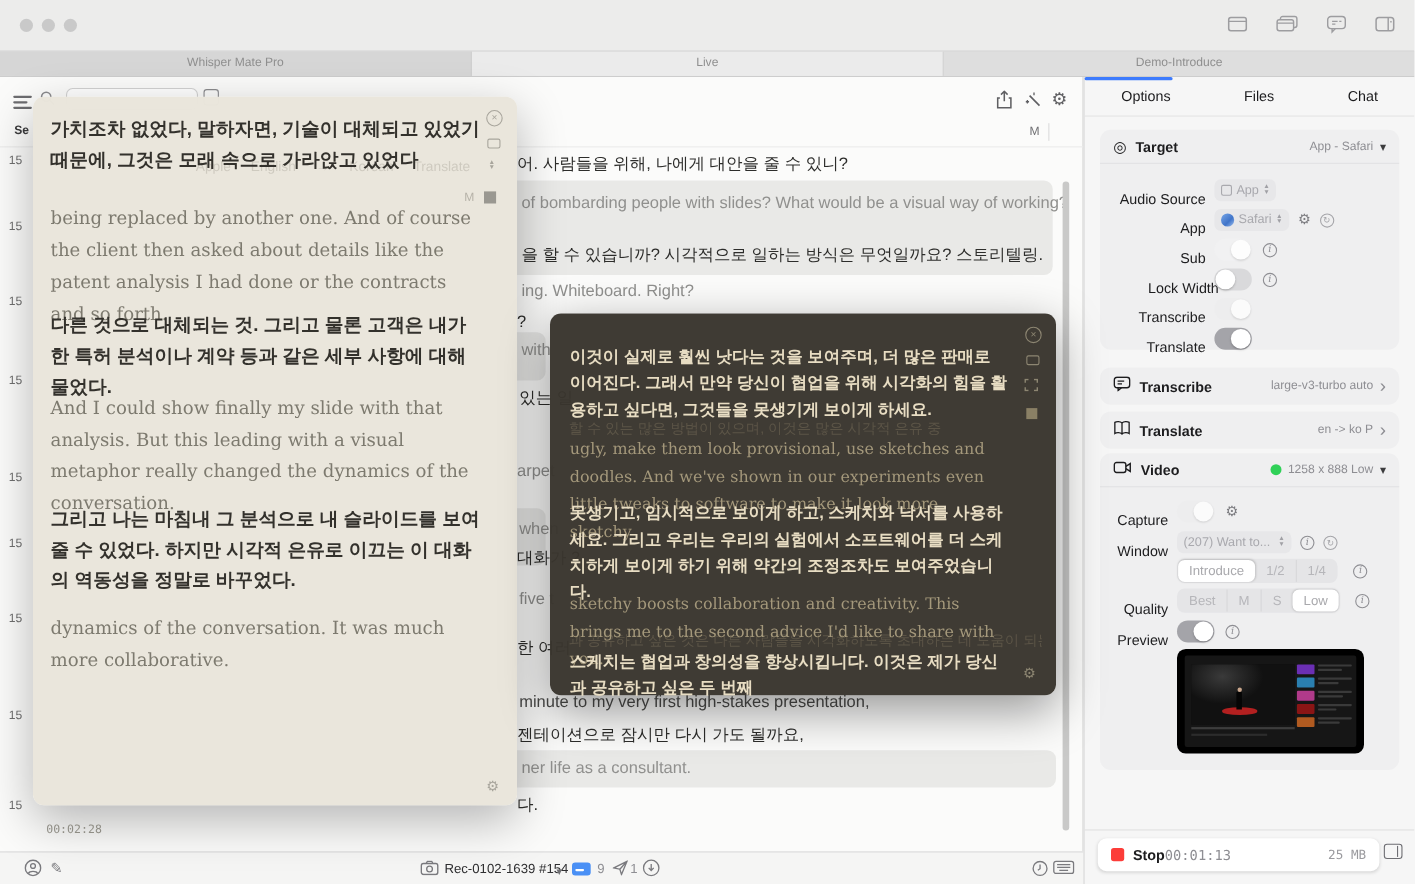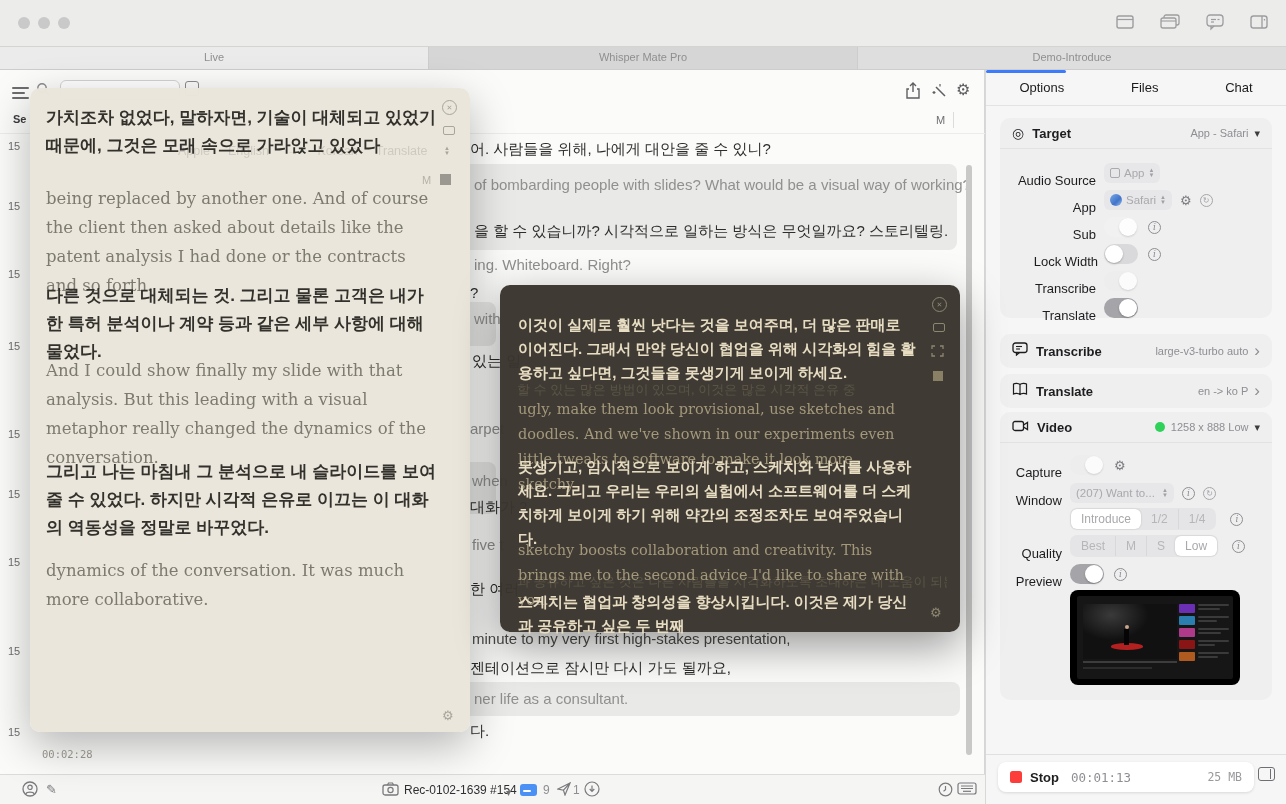--- a/index.html
+++ b/index.html
@@ -110,21 +110,21 @@
   .thumb .meta2{position:absolute;left:6px;top:86%;width:44%;height:2px;background:#2c2c2c;}
   .thumb .side{position:absolute;right:4px;top:8px;width:32%;bottom:6px;display:flex;flex-direction:column;gap:3px;}
   .thumb .srow2{display:flex;gap:3px;}
   .thumb .tmb{width:16px;height:9px;border-radius:1px;}
   .thumb .tl{flex:1;}
   .thumb .tl div{height:2px;background:#3a3a3a;margin-bottom:2px;border-radius:1px;}
   
   .rec-pill{position:absolute;left:12px;top:692px;width:256px;height:30px;background:#fff;border-radius:8px;box-shadow:0 1px 3px rgba(0,0,0,.12);display:flex;align-items:center;padding:0 12px;box-sizing:border-box;}
   .redsq{width:12px;height:12px;background:#fc3d39;border-radius:2.5px;}
   .stop-lbl{font-size:13px;font-weight:700;color:#1d1d1f;margin-left:8px;}
-  .rec-time{font-size:12.5px;color:#8e8e93;font-family:"DejaVu Sans Mono",monospace;margin-left:12px;}
+  .rec-time{font-size:12.5px;color:#8e8e93;font-family:"DejaVu Sans Mono",monospace;margin-left:0;}
   .rec-size{margin-left:auto;font-size:11.5px;color:#9a9a9e;font-family:"DejaVu Sans Mono",monospace;}
   .side-divider{position:absolute;left:0;top:684px;width:100%;height:1px;background:#e0e0e0;}
   .sb-toggle{position:absolute;left:272px;top:697px;width:17px;height:14px;border:1.5px solid #6e6e73;border-radius:3px;box-sizing:border-box;}
   .sb-toggle::before{content:"";position:absolute;right:3px;top:1px;bottom:1px;width:1.5px;background:#6e6e73;}
 </style>
 </head>
 <body>
 
 <div id="app">
 
@@ -161,22 +161,22 @@
           <svg width="22" height="18" viewBox="0 0 22 18">
             <rect x="3" y="3" width="16" height="12" rx="2.5" fill="none" stroke="currentColor" stroke-width="1.4"></rect>
             <line x1="14" y1="3" x2="14" y2="15" stroke="currentColor" stroke-width="1.3"></line>
             <line x1="16.5" y1="6" x2="16.5" y2="7.5" stroke="currentColor" stroke-width="1.3"></line>
           </svg>
         </span>
     </div>
   </div>
 
   <div class="tabbar">
+    <div class="tab tab-1">Whisper Mate Pro</div>
     <div class="tab tab-2">Live</div>
-    <div class="tab tab-1">Whisper Mate Pro</div>
     <div class="tab tab-3">Demo-Introduce</div>
   </div>
 
   <div class="main">
     <div class="hamburger">
         <div></div>
         <div></div>
         <div></div>
       </div>
     <span class="search-glyph"><svg width="15" height="15" viewBox="0 0 15 15">
@@ -345,21 +345,21 @@
         <span class="gear-ctl gear-glyph"></span>
         <span class="circ-ic"></span>
       </div>
       <div class="slabel" style="left:0;top:102px;width:96px;">Sub</div>
       <div class="srow" style="left:104px;top:99px;gap:10px;">
         <div class="toggle t-light">
             <div class="knob"></div>
           </div>
         <span class="info"></span>
       </div>
-      <div class="slabel" style="left:2px;top:129px;width:96px;">Lock Width</div>
+      <div class="slabel" style="left:12px;top:129px;width:96px;">Lock Width</div>
       <div class="srow" style="left:104px;top:126px;gap:10px;">
         <div class="toggle t-off">
             <div class="knob"></div>
           </div>
         <span class="info"></span>
       </div>
       <div class="slabel" style="left:0;top:156px;width:96px;">Transcribe</div>
       <div class="srow" style="left:104px;top:153px;">
         <div class="toggle t-faint">
             <div class="knob"></div>

